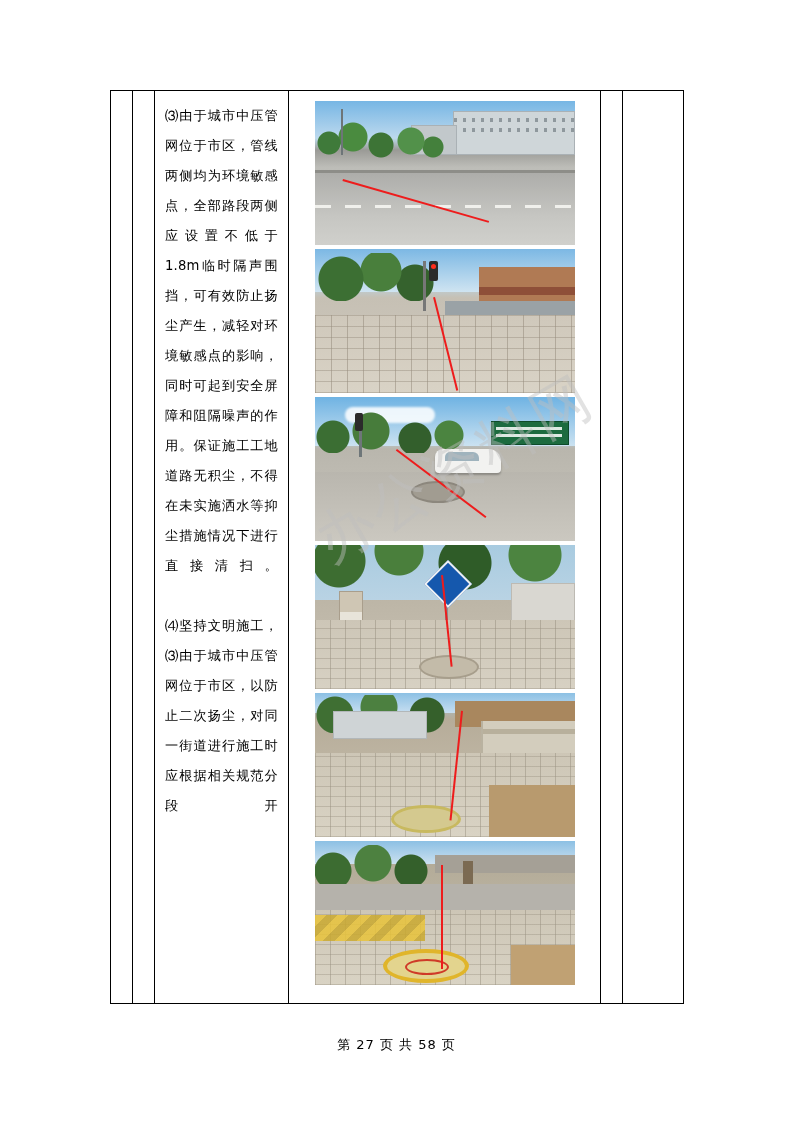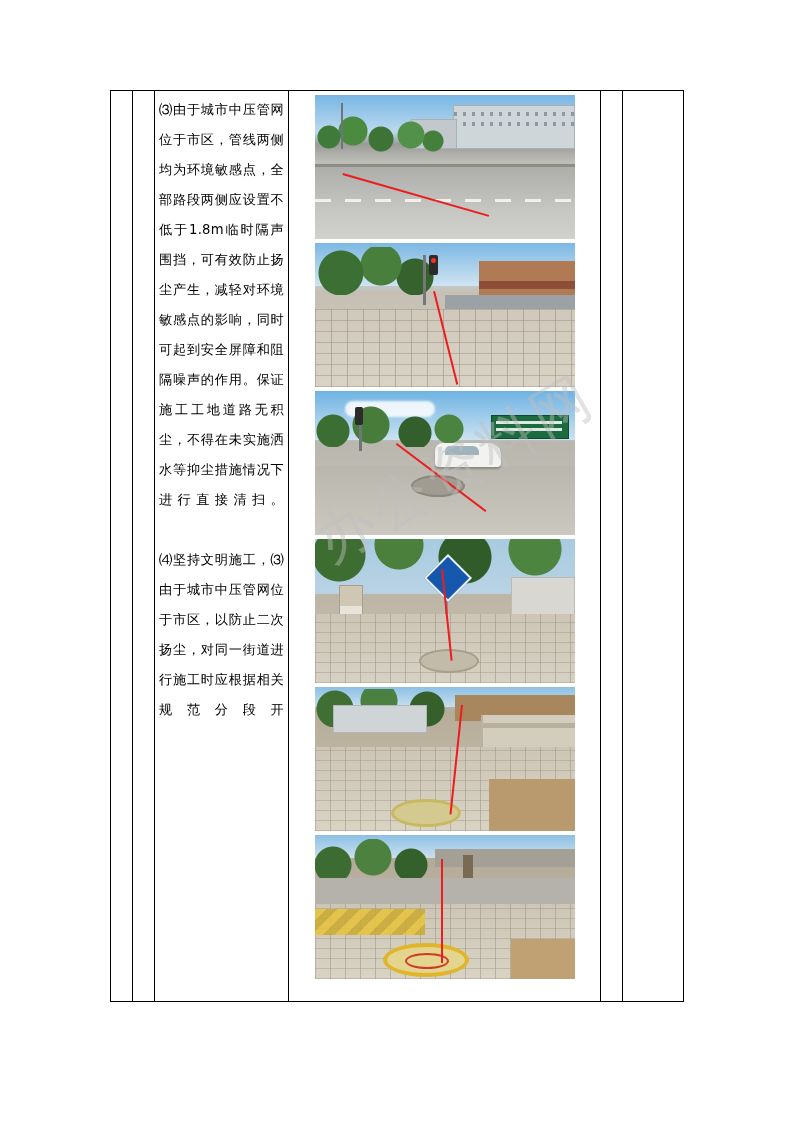--- a/index.html
+++ b/index.html
@@ -30,21 +30,21 @@
     left: 110px;
     top: 90px;
     width: 573px;
     height: 912px;
     border-collapse: collapse;
     table-layout: fixed;
   }
   .doc-table td {
     border: 1px solid #000000;
     vertical-align: top;
-    padding: 4px;
+    padding: 10px;
     margin-left: 18px;
   }
   .col-narrow-a { width: 22px; }
   .col-narrow-b { width: 22px; }
   .col-text     { width: 134px; }
   .col-images   { width: 312px; }
   .col-narrow-c { width: 22px; }
   .col-narrow-d { width: 61px; }
 
   
@@ -330,14 +330,15 @@
       </td>
 
       <td></td>
       <td></td>
     </tr>
   </tbody>
     </table>
 
   <div class="watermark">办公资料网</div>
 
+  <div class="footer">第 27 页 共 58 页</div>
 
 </div>
 
 </body></html>

